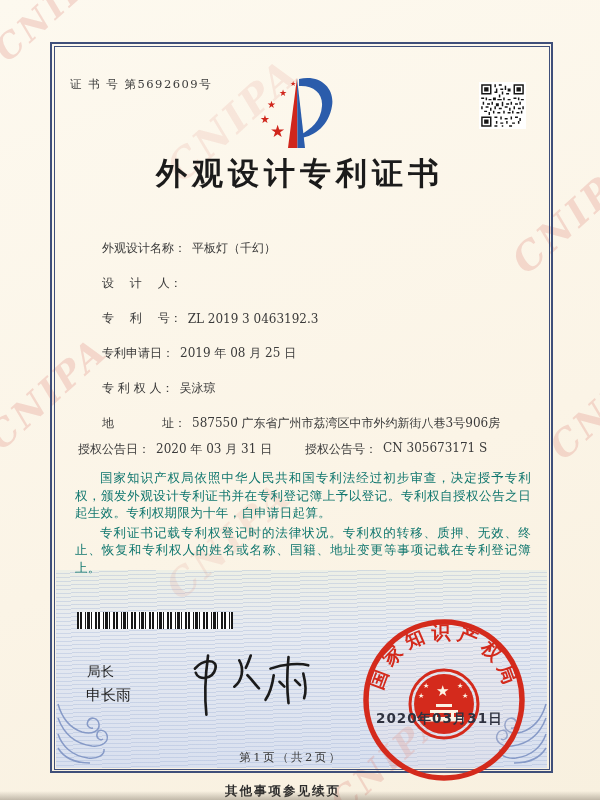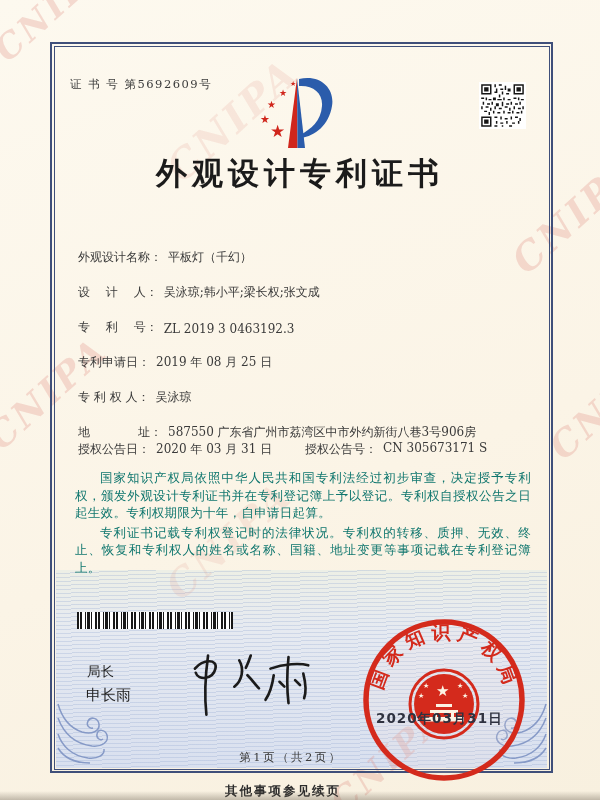--- a/index.html
+++ b/index.html
@@ -35,21 +35,21 @@
   .flourish-right{left:490px;top:700px;}
   .flourish-left{left:56px;top:700px;transform:scaleX(-1);}
   .cert-no{position:absolute;z-index:4;left:70px;top:77px;font-size:11.5px;letter-spacing:1.5px;color:#3a3a3a;text-align:center;}
   .logo{position:absolute;z-index:4;left:255px;top:77px;width:84px;height:74px;}
   .qr{position:absolute;z-index:4;left:479px;top:82px;width:47px;height:47px;background:#fff;padding:0;}
   .title{
     position:absolute;z-index:4;left:0;top:153px;width:600px;text-align:center;
     font-size:31px;font-weight:bold;letter-spacing:5px;color:#1b1b1b;
   }
   .fields{position:absolute;z-index:4;left:78px;top:231px;width:455px;font-size:12px;color:#3a3a3a;}
-  .frow{height:35px;display:flex;align-items:flex-end;}
+  .frow{height:35px;display:flex;align-items:center;margin-left:24px;}
   .flabel{white-space:pre;}
   .fvalue{white-space:pre;padding-left:6px;}
   .grant-row{display:flex;height:35px;}
   .gpair{display:flex;}
   .gpair1{width:227px;}
   .paras{
     position:absolute;z-index:4;left:75px;top:469px;width:456px;
     font-size:12.5px;line-height:17.6px;color:#0f766e;text-align:justify;letter-spacing:0.3px;
   }
   .paras p{margin:0 0 2px 0;text-indent:2em;}
@@ -124,21 +124,20 @@
 
 <div class="title">外观设计专利证书</div>
 
 <div class="fields">
   <div class="frow">
     <span class="flabel">外观设计名称：</span>
     <span class="fvalue">平板灯（千幻）</span>
   </div>
   <div class="frow">
     <span class="flabel">设　 计　 人：</span>
-    <span class="fvalue">吴泳琼;韩小平;梁长权;张文成</span>
   </div>
   <div class="frow">
     <span class="flabel">专　 利　 号：</span>
     <span class="fvalue">ZL 2019 3 0463192.3</span>
   </div>
   <div class="frow">
     <span class="flabel">专利申请日：</span>
     <span class="fvalue">2019 年 08 月 25 日</span>
   </div>
   <div class="frow">

